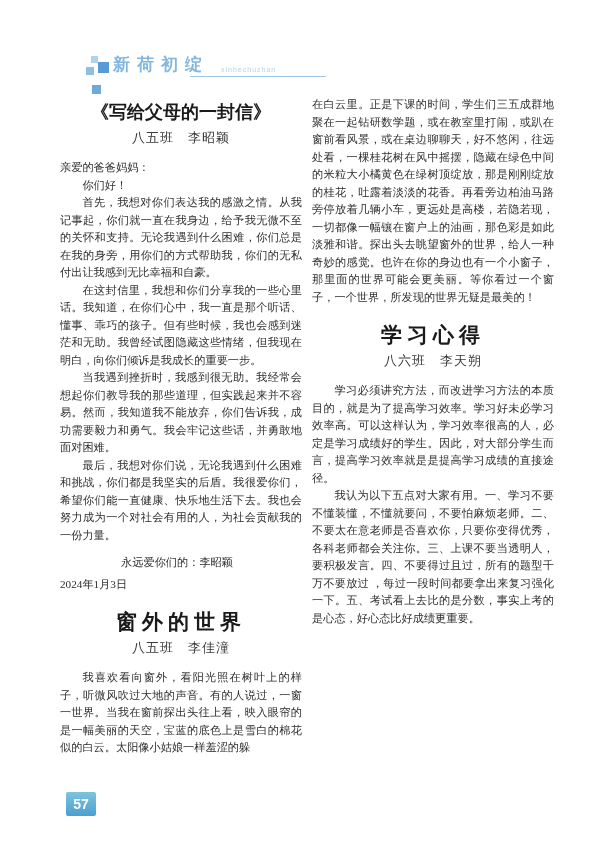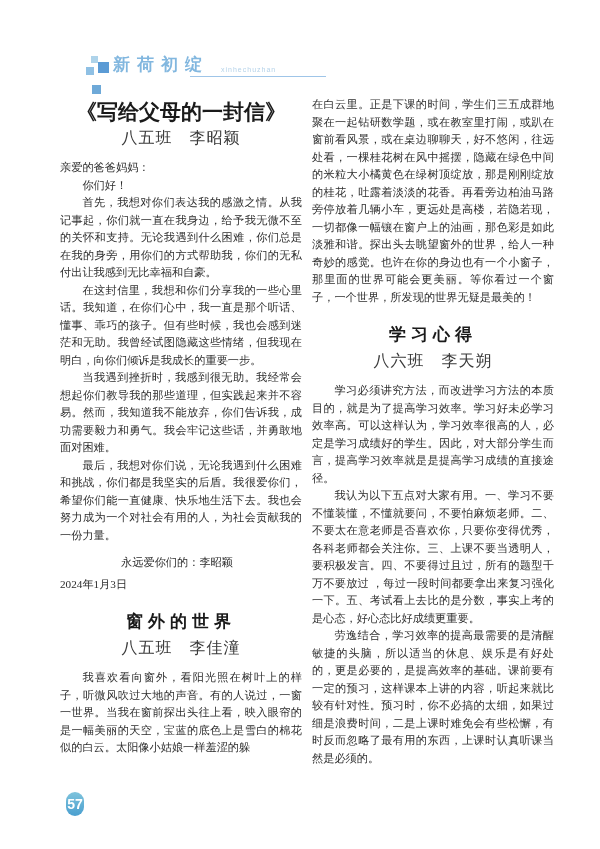--- a/index.html
+++ b/index.html
@@ -35,38 +35,38 @@
   .col-left  { left:60px;  }
   .col-right { left:312px; }
 
   .para { margin:0; text-indent:2em; text-align:justify; }
   .para-flush { text-indent:0; }
 
   .article-title {
     margin:0; text-align:center; font-weight:bold; color:#1a1a1a;
     font-family:"Liberation Serif", serif;
   }
-  .title-letter { font-size:21px; line-height:24px; padding-top:4px; margin-bottom:7px; }
-  .title-big    { font-size:17px; line-height:26px; letter-spacing:5px; margin-bottom:6px; }
+  .title-letter { font-size:18px; line-height:24px; padding-top:4px; margin-bottom:7px; }
+  .title-big    { font-size:21px; line-height:26px; letter-spacing:5px; margin-bottom:6px; }
   .byline {
-    margin:0 0 14px 0; text-align:center; font-size:16px; color:#3a3a3a;
+    margin:0 0 14px 0; text-align:center; font-size:13px; color:#3a3a3a;
     letter-spacing:1px; line-height:14px;
   }
   .signoff { margin:10px 0 0 0; text-align:center; padding-right:8px;  text-indent:0; }
   .date    { margin:4px 0 0 0;  text-align:left; padding-right:14px; text-indent:0; }
   .block-gap { height:16px; }
 
   
   .page-number {
-    position:absolute; left:66px; top:792px; width:18px; height:24px;
+    position:absolute; left:66px; top:792px; width:30px; height:24px;
     background:linear-gradient(#7ec3dc, #4a9fd0);
     color:#ffffff; font-family:"Liberation Sans", sans-serif;
     font-size:14px; font-weight:bold;
     display:flex; align-items:center; justify-content:center;
-    border-radius:10px;
+    border-radius:2px;
   }
 </style>
 </head>
 <body>
 
 <div class="page">
 
   <div class="masthead">
     <span class="sq sq-1"></span>
     <span class="sq sq-2"></span>
@@ -99,19 +99,18 @@
 
   <div class="col col-right">
     <p class="para para-flush">在白云里。正是下课的时间，学生们三五成群地聚在一起钻研数学题，或在教室里打闹，或趴在窗前看风景，或在桌边聊聊天，好不悠闲，往远处看，一棵桂花树在风中摇摆，隐藏在绿色中间的米粒大小橘黄色在绿树顶绽放，那是刚刚绽放的桂花，吐露着淡淡的花香。再看旁边柏油马路旁停放着几辆小车，更远处是高楼，若隐若现，一切都像一幅镶在窗户上的油画，那色彩是如此淡雅和谐。探出头去眺望窗外的世界，给人一种奇妙的感觉。也许在你的身边也有一个小窗子，那里面的世界可能会更美丽。等你看过一个窗子，一个世界，所发现的世界无疑是最美的！</p>
 
     <div class="block-gap"></div>
     <h2 class="article-title title-big">学习心得</h2>
     <p class="byline">八六班　李天朔</p>
     <div>
         <p class="para">学习必须讲究方法，而改进学习方法的本质目的，就是为了提高学习效率。学习好未必学习效率高。可以这样认为，学习效率很高的人，必定是学习成绩好的学生。因此，对大部分学生而言，提高学习效率就是是提高学习成绩的直接途径。</p>
         <p class="para">我认为以下五点对大家有用。一、学习不要不懂装懂，不懂就要问，不要怕麻烦老师。二、不要太在意老师是否喜欢你，只要你变得优秀，各科老师都会关注你。三、上课不要当透明人，要积极发言。四、不要得过且过，所有的题型千万不要放过 ，每过一段时间都要拿出来复习强化一下。五、考试看上去比的是分数，事实上考的是心态，好心态比好成绩更重要。</p>
-        <p class="para">劳逸结合，学习效率的提高最需要的是清醒敏捷的头脑，所以适当的休息、娱乐是有好处的，更是必要的，是提高效率的基础。课前要有一定的预习，这样课本上讲的内容，听起来就比较有针对性。预习时，你不必搞的太细，如果过细是浪费时间，二是上课时难免会有些松懈，有时反而忽略了最有用的东西，上课时认真听课当然是必须的。</p>
       </div>
   </div>
 
   <div class="page-number">57</div>
 
 </div>
 
 </body></html>

